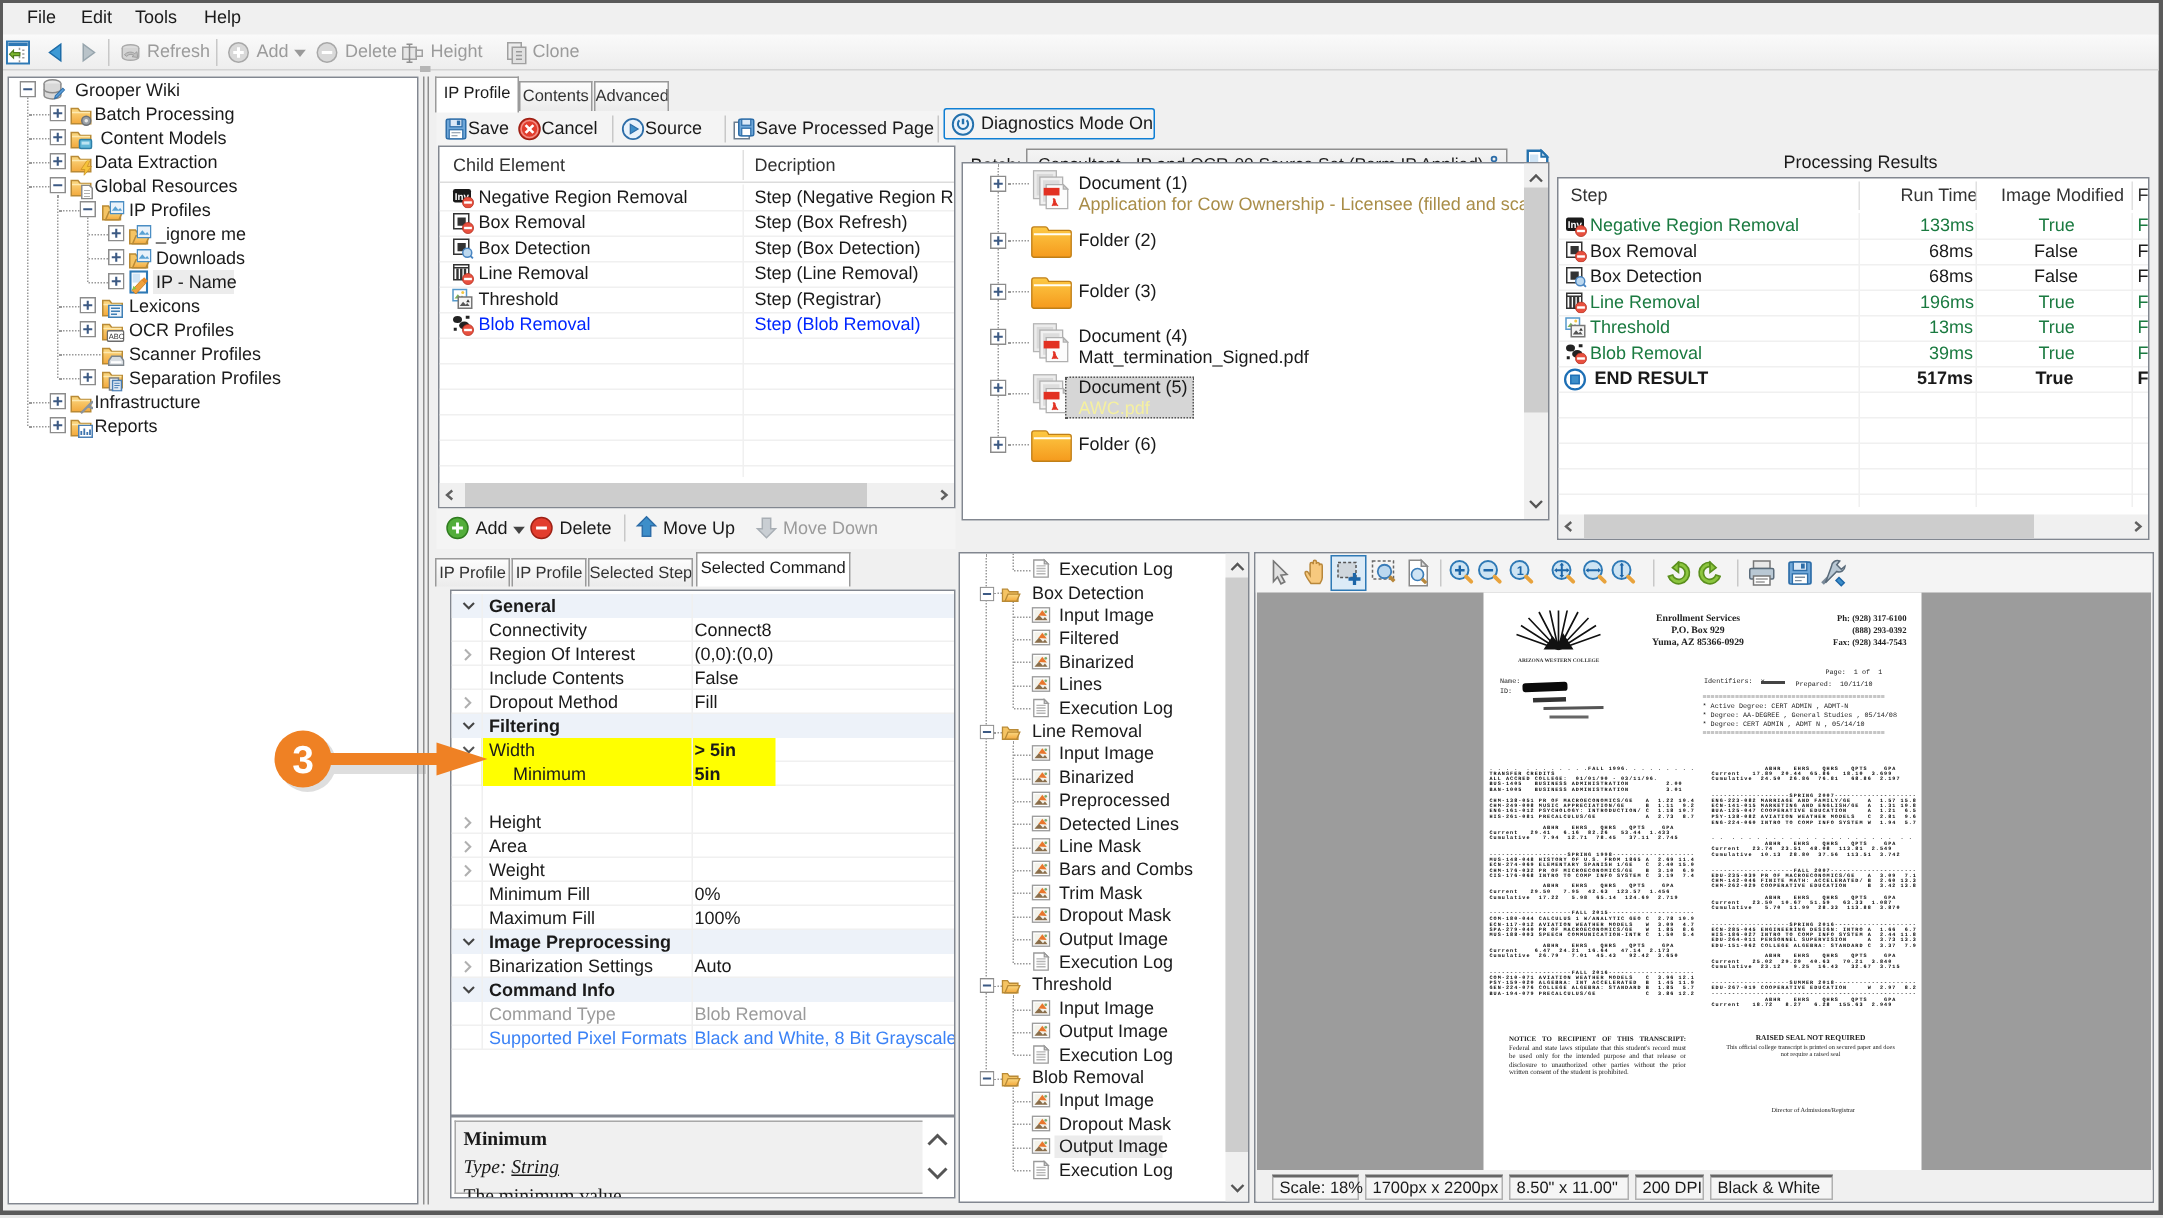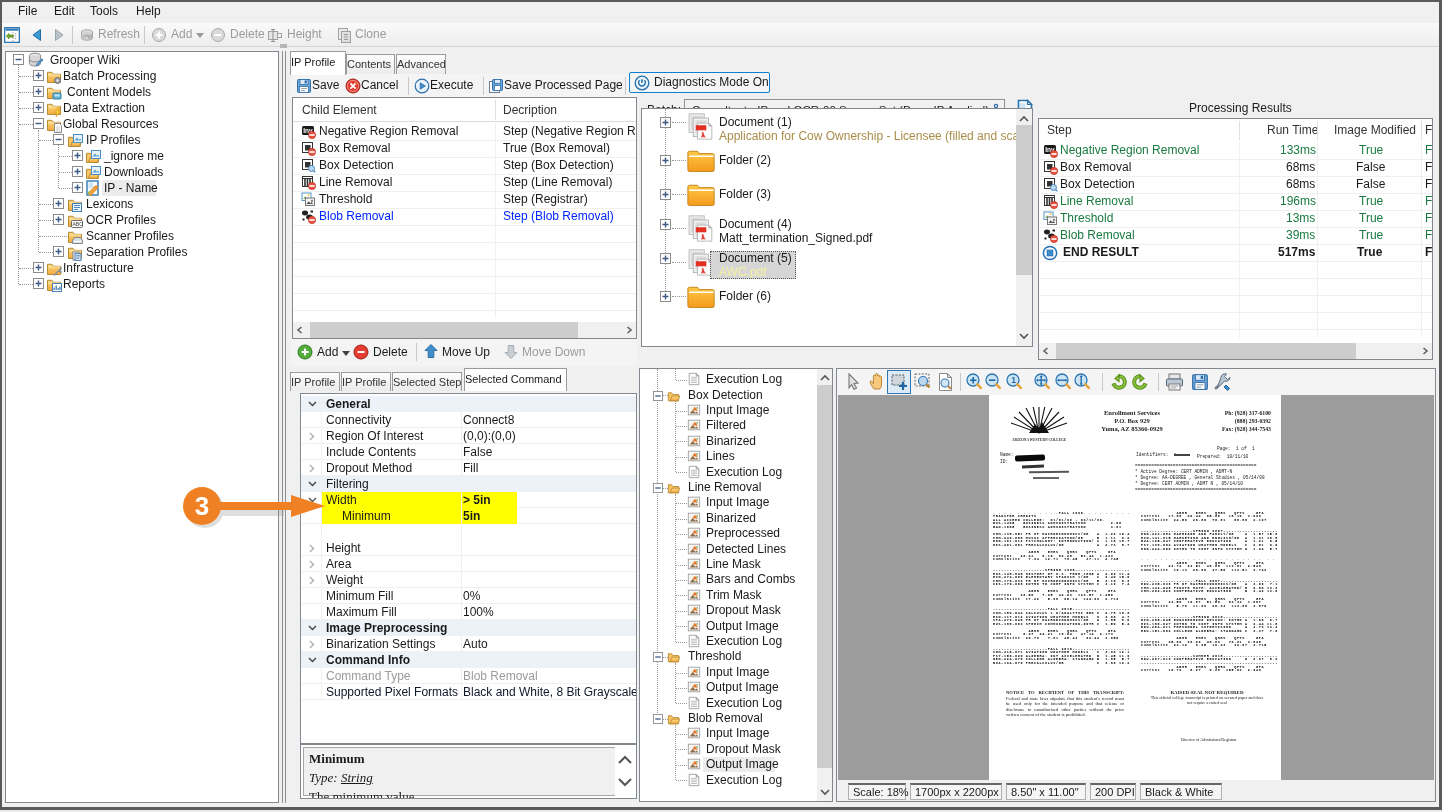--- a/index.html
+++ b/index.html
@@ -11,21 +11,21 @@
 .nw{white-space:nowrap}
 .gray{color:#9b9b9b}
 .grn{color:#1a7a40}
 .sep{position:absolute;width:1px;background:#c8c8c8}
 .scroll-h{position:absolute;background:#f0f0f0}
 .thumb{position:absolute;background:#cdcdcd}
 .chev{stroke:#606060;stroke-width:1.6;fill:none}
 .trow{position:absolute;left:0;width:100%;height:16px;line-height:16px;white-space:nowrap}
 .vdot{position:absolute;width:1px;border-left:1px dotted #999}
 .hdot{position:absolute;height:1px;border-top:1px dotted #999}
-.tab{position:absolute;text-align:left;border:1px solid #9a9a9a;border-bottom:none;line-height:19px;font-size:11px;overflow:hidden}
+.tab{position:absolute;text-align:center;border:1px solid #9a9a9a;border-bottom:none;line-height:19px;font-size:11px;overflow:hidden}
 .tab.off{background:linear-gradient(#fdfdfd,#ebebeb);color:#333;line-height:18px}
 .tab.on{background:#fff;line-height:21px;z-index:2}
 .grow{position:absolute;left:0;width:100%;height:17px;line-height:17px;white-space:nowrap}
 .grow>span{position:absolute;top:0}
 .prow{position:absolute;left:0;width:100%;height:16px;line-height:16px;white-space:nowrap;border-bottom:1px solid #f0f0f0}
 .prow>span{position:absolute;top:0}
 .prow.cat{background:#edf2f9;border-bottom:none}
 .brow{position:absolute;left:0;width:100%;height:34px;white-space:nowrap}
 .bt1{position:absolute;left:77px;top:7px}
 .bt2{position:absolute;left:77px;top:3px;line-height:14px}
@@ -454,21 +454,21 @@
       </svg>
     <span style="position:absolute;left:21px;top:4px">Save</span>
     <svg class="abs" style="left:54px;top:4px" width="16" height="16">
         <use href="#xcancel"></use>
       </svg>
     <span style="position:absolute;left:70px;top:4px">Cancel</span>
     <div class="sep" style="left:117px;top:3px;height:18px"></div>
     <svg class="abs" style="left:123px;top:4px" width="16" height="16">
         <use href="#bplay"></use>
       </svg>
-    <span style="position:absolute;left:139px;top:4px">Execute</span>
+    <span style="position:absolute;left:139px;top:4px">Source</span>
     <div class="sep" style="left:192px;top:3px;height:18px"></div>
     <svg class="abs" style="left:197px;top:4px" width="16" height="16">
         <use href="#fsavep"></use>
       </svg>
     <span style="position:absolute;left:213px;top:4px">Save Processed Page</span>
     <div class="sep" style="left:334px;top:3px;height:18px"></div>
   </div>
   <div class="abs nw" style="left:629px;top:72px;width:141px;height:21px;border:1px solid #0f7fd4;border-radius:2px;background:#f4f4f4">
     <svg class="abs" style="left:4px;top:2px" width="16" height="16" viewBox="0 0 16 16">
         <circle cx="8" cy="8" r="6.8" fill="#eaf3fb" stroke="#2471ad" stroke-width="1.3"></circle>
@@ -488,21 +488,21 @@
           <use href="#icneg"></use>
         </svg>
         <span style="left:26px">Negative Region Removal</span>
         <span style="left:210px">Step (Negative Region Remo</span>
       </div>
     <div class="grow" style="top:42px">
         <svg class="abs" style="left:8px;top:1px" width="15" height="15">
           <use href="#icboxr"></use>
         </svg>
         <span style="left:26px">Box Removal</span>
-        <span style="left:210px">True (Box Removal)</span>
+        <span style="left:210px">Step (Box Refresh)</span>
       </div>
     <div class="grow" style="top:59px">
         <svg class="abs" style="left:8px;top:1px" width="15" height="15">
           <use href="#icboxd"></use>
         </svg>
         <span style="left:26px">Box Detection</span>
         <span style="left:210px">Step (Box Detection)</span>
       </div>
     <div class="grow" style="top:76px">
         <svg class="abs" style="left:8px;top:1px" width="15" height="15">
@@ -603,21 +603,21 @@
         <svg class="abs" style="left:8px;top:4px" width="6" height="9" viewBox="0 0 6 9">
           <path d="M1 1l3.5 3.5L1 8" fill="none" stroke="#b0b0b0" stroke-width="1.4"></path>
         </svg>
         <span style="left:25px">Dropout Method</span>
         <span style="left:162px">Fill</span>
       </div>
     <div class="prow cat" style="top:82px">
         <svg class="abs" style="left:7px;top:5px" width="9" height="6" viewBox="0 0 9 6">
           <path d="M1 1l3.5 3.5L8 1" fill="none" stroke="#444" stroke-width="1.4"></path>
         </svg>
-        <span style="left:25px;font-weight:normal">Filtering</span>
+        <span style="left:25px;font-weight:bold">Filtering</span>
       </div>
     <div class="prow" style="top:98px">
         <div class="abs" style="left:20px;top:0;width:196px;height:16px;background:#ffff00"></div>
         <svg class="abs" style="left:7px;top:5px" width="9" height="6" viewBox="0 0 9 6">
           <path d="M1 1l3.5 3.5L8 1" fill="none" stroke="#555" stroke-width="1.4"></path>
         </svg>
         <span style="left:25px">Width</span>
         <span style="left:162px;font-weight:bold">&gt; 5in</span>
       </div>
     <div class="prow" style="top:114px">
@@ -667,21 +667,21 @@
     <div class="prow cat" style="top:258px">
         <svg class="abs" style="left:7px;top:5px" width="9" height="6" viewBox="0 0 9 6">
           <path d="M1 1l3.5 3.5L8 1" fill="none" stroke="#444" stroke-width="1.4"></path>
         </svg>
         <span style="left:25px;font-weight:bold">Command Info</span>
       </div>
     <div class="prow" style="top:274px;color:#9b9b9b">
         <span style="left:25px">Command Type</span>
         <span style="left:162px">Blob Removal</span>
       </div>
-    <div class="prow" style="top:290px;color:#0f172a">
+    <div class="prow" style="top:290px;color:#3b82f6">
         <span style="left:25px">Supported Pixel Formats</span>
         <span style="left:162px">Black and White, 8 Bit Grayscale, 24</span>
       </div>
     <div class="abs" style="left:160px;top:2px;width:1px;height:304px;background:#f0f0f0"></div>
     <div class="abs" style="left:20px;top:2px;width:1px;height:304px;background:#f0f0f0"></div>
   </div>
   <div class="panel" id="helpbox" style="left:300px;top:744px;width:337px;height:55px;background:#fff;font-family:'Liberation Serif',serif;font-size:13px">
     <div class="abs" style="left:2px;top:2px;width:312px;height:49px;background:#f0f0f0;border:1px solid #a8a8a8;border-right:none"></div>
     <div style="position:absolute;left:8px;top:6px;font-weight:bold">Minimum</div>
     <div style="position:absolute;left:8px;top:25px;font-style:italic">Type: <span style="text-decoration:underline">String</span></div>

